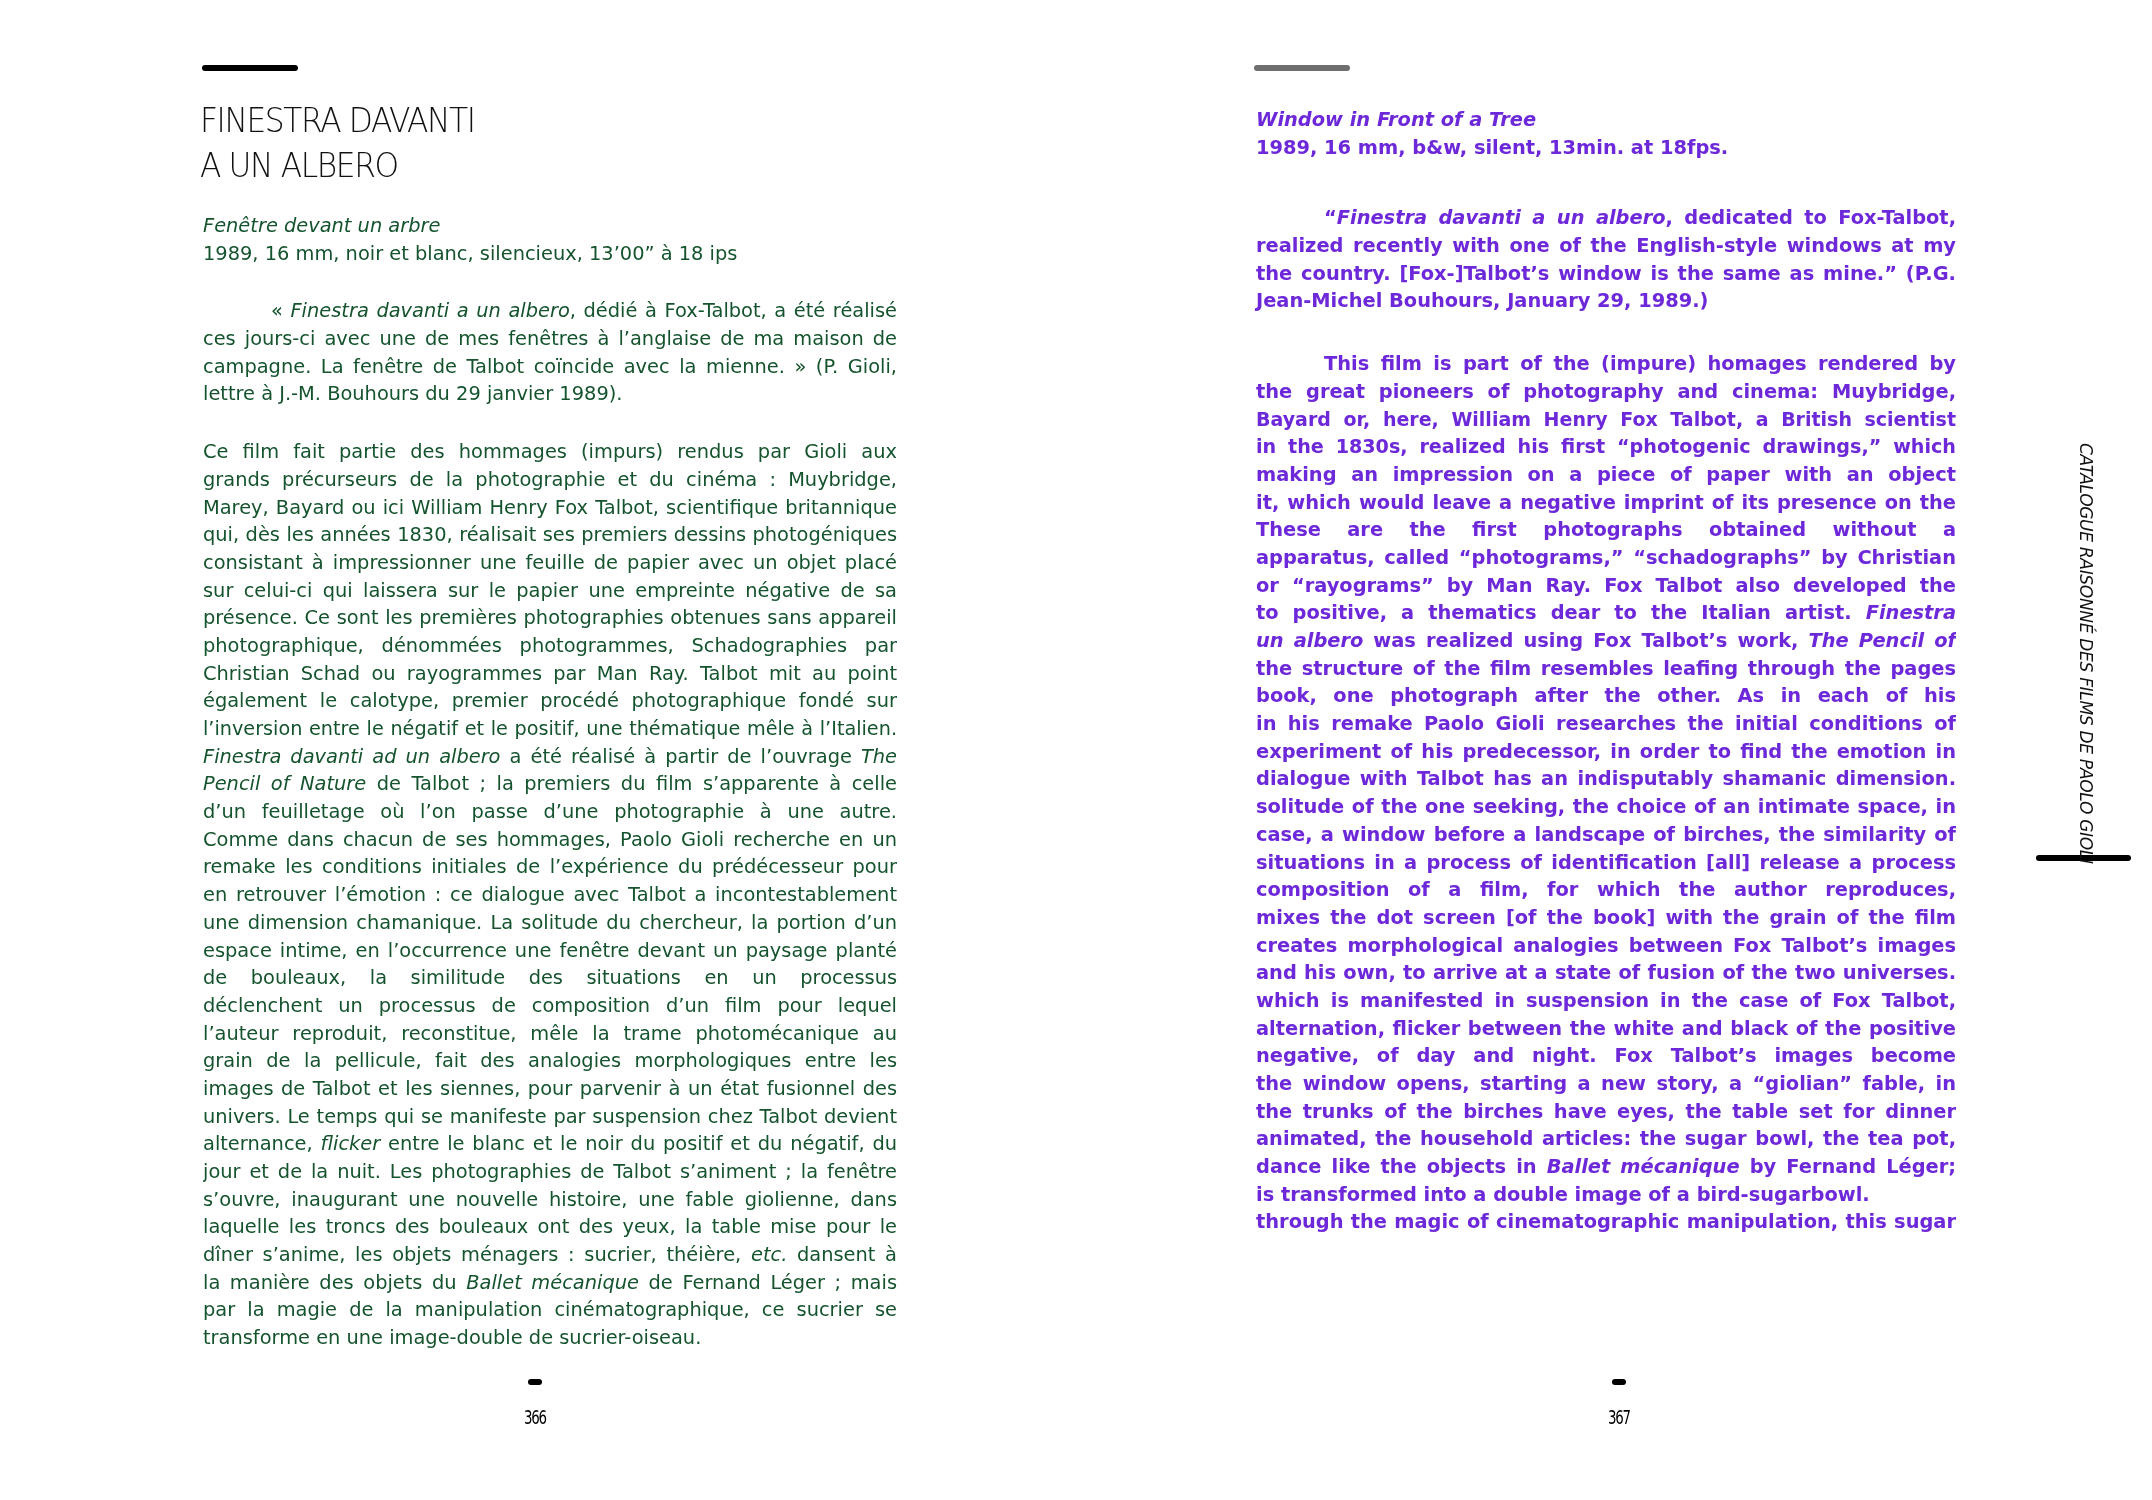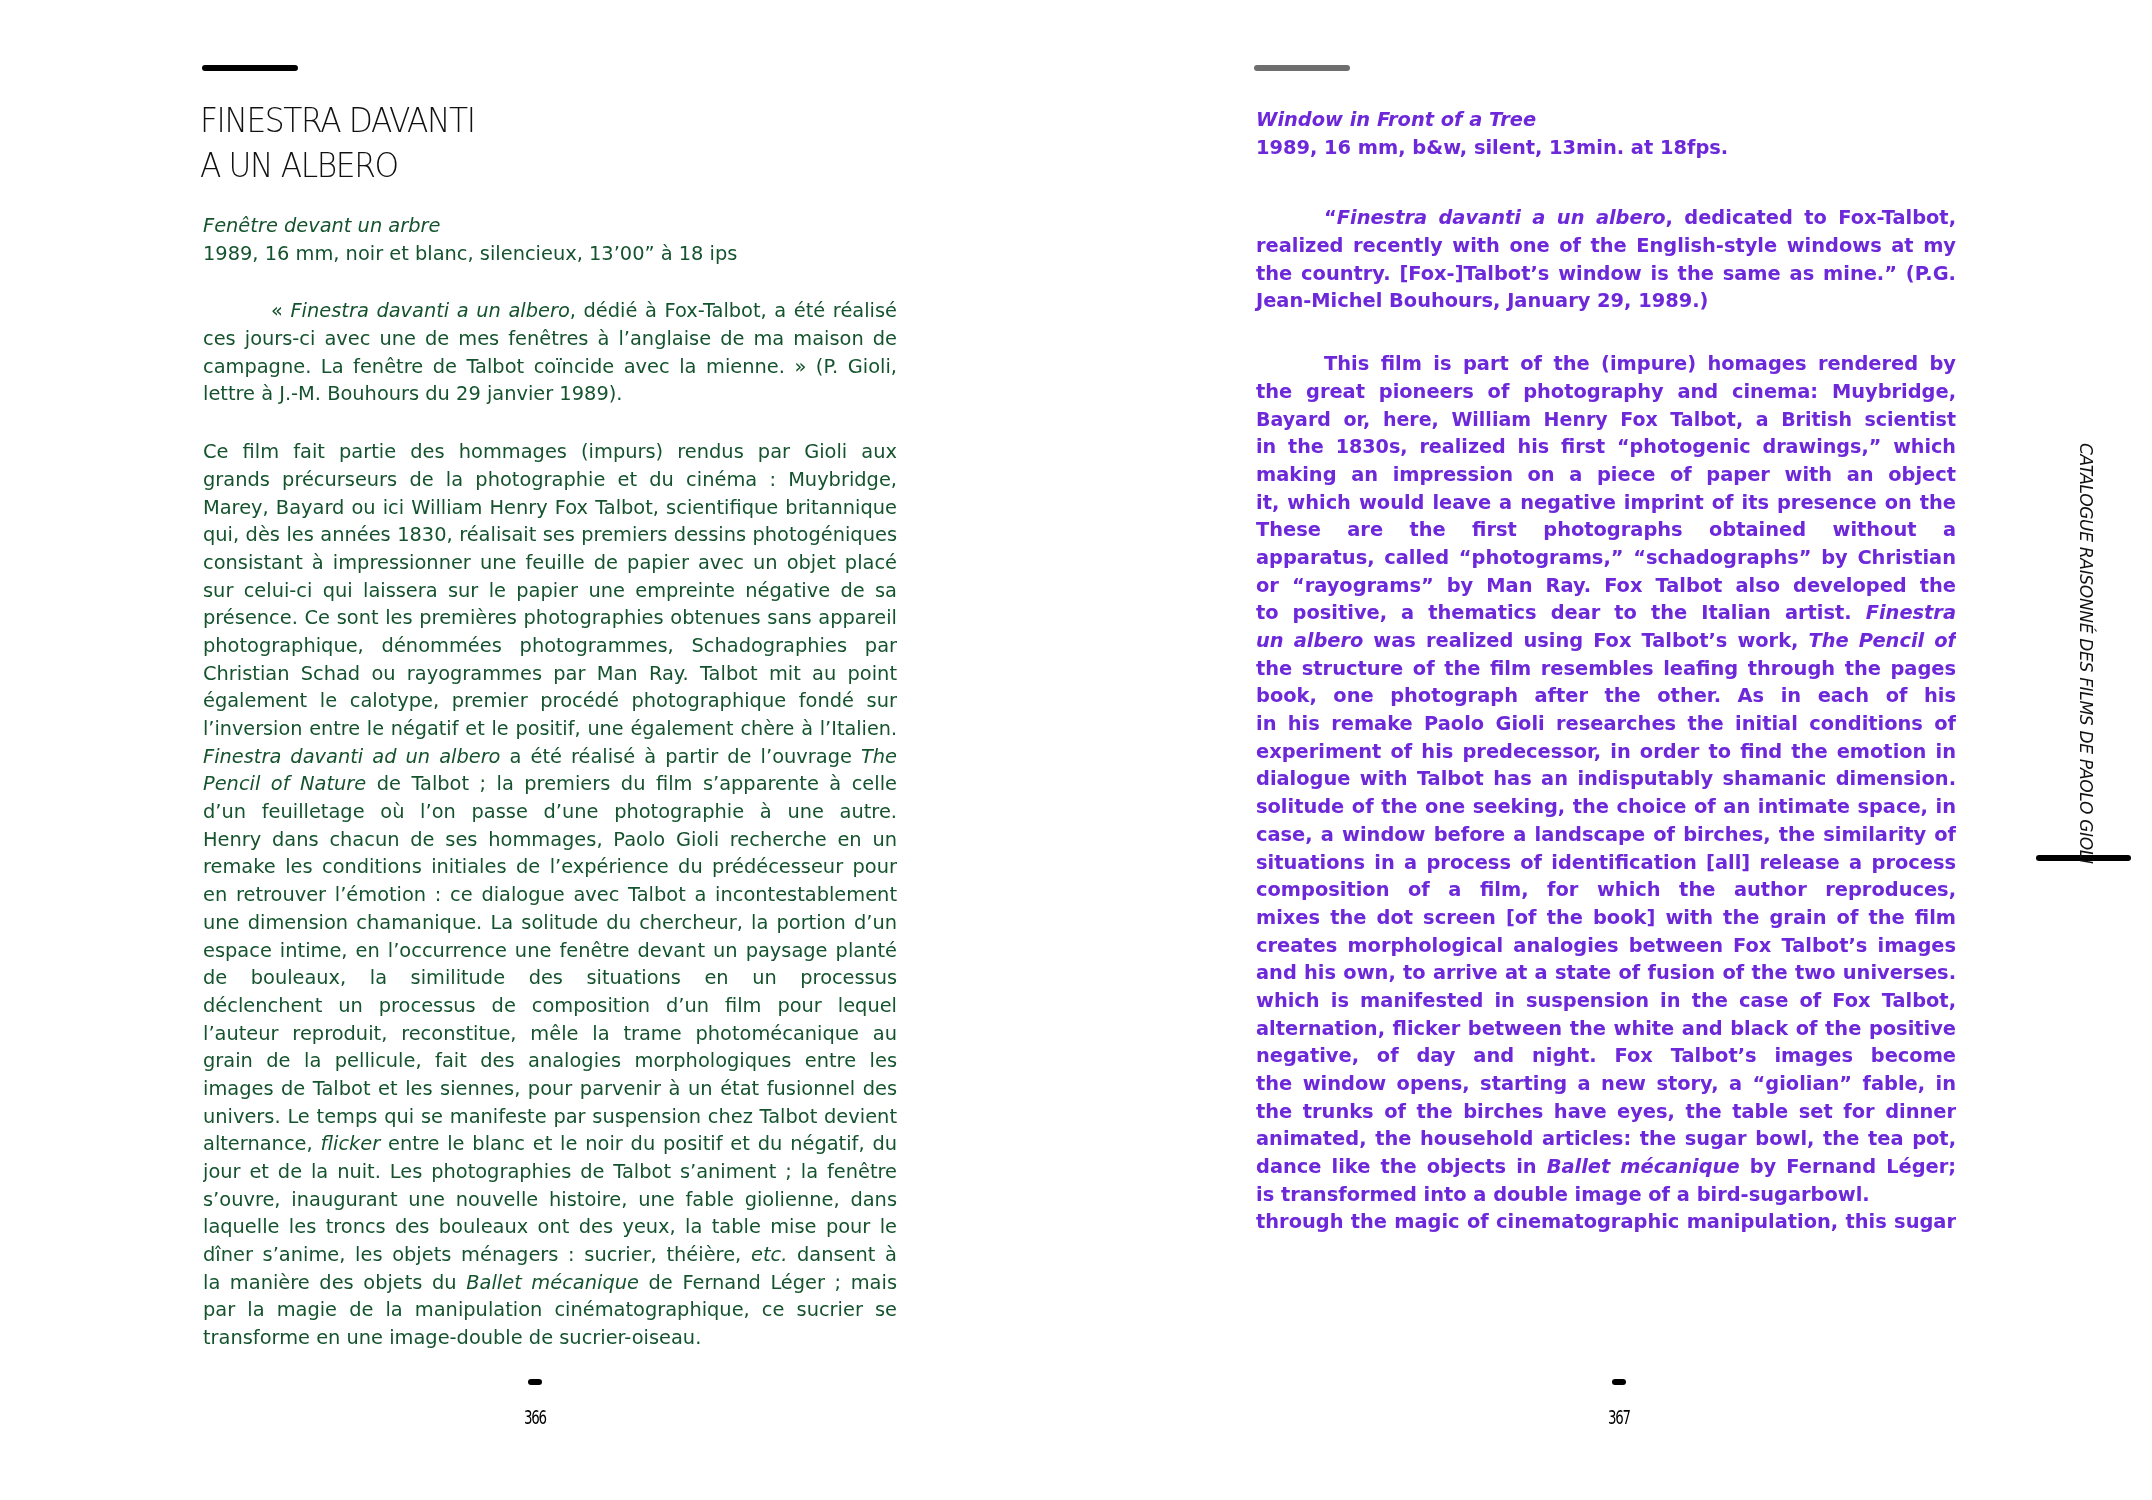--- a/index.html
+++ b/index.html
@@ -61,25 +61,25 @@
       <div class="line just"><span>Ce film fait partie des hommages (impurs) rendus par Gioli aux</span></div>
       <div class="line just"><span>grands précurseurs de la photographie et du cinéma : Muybridge,</span></div>
       <div class="line just"><span>Marey, Bayard ou ici William Henry Fox Talbot, scientifique britannique</span></div>
       <div class="line just"><span>qui, dès les années 1830, réalisait ses premiers dessins photogéniques</span></div>
       <div class="line just"><span>consistant à impressionner une feuille de papier avec un objet placé</span></div>
       <div class="line just"><span>sur celui-ci qui laissera sur le papier une empreinte négative de sa</span></div>
       <div class="line just"><span>présence. Ce sont les premières photographies obtenues sans appareil</span></div>
       <div class="line just"><span>photographique, dénommées photogrammes, Schadographies par</span></div>
       <div class="line just"><span>Christian Schad ou rayogrammes par Man Ray. Talbot mit au point</span></div>
       <div class="line just"><span>également le calotype, premier procédé photographique fondé sur</span></div>
-      <div class="line just" style="font-size: 19.23px; line-height: 27.7px;"><span>l’inversion entre le négatif et le positif, une également chère à l’Italien.</span></div>
+      <div class="line just" style="font-size: 19.23px; line-height: 27.7px;"><span>l’inversion entre le négatif et le positif, une thématique mêle à l’Italien.</span></div>
       <div class="line just"><span class="it">Finestra davanti ad un albero</span><span> a été réalisé à partir de l’ouvrage </span><span class="it">The</span></div>
       <div class="line just"><span class="it">Pencil of Nature</span><span> de Talbot ; la premiers du film s’apparente à celle</span></div>
       <div class="line just"><span>d’un feuilletage où l’on passe d’une photographie à une autre.</span></div>
-      <div class="line just"><span>Henry dans chacun de ses hommages, Paolo Gioli recherche en un</span></div>
+      <div class="line just"><span>Comme dans chacun de ses hommages, Paolo Gioli recherche en un</span></div>
       <div class="line just"><span>remake les conditions initiales de l’expérience du prédécesseur pour</span></div>
       <div class="line just"><span>en retrouver l’émotion : ce dialogue avec Talbot a incontestablement</span></div>
       <div class="line just"><span>une dimension chamanique. La solitude du chercheur, la portion d’un</span></div>
       <div class="line just"><span>espace intime, en l’occurrence une fenêtre devant un paysage planté</span></div>
       <div class="line just" style="font-size: 19.35px; line-height: 27.7px;"><span>de bouleaux, la similitude des situations en un processus identificatoire</span></div>
       <div class="line just"><span>déclenchent un processus de composition d’un film pour lequel</span></div>
       <div class="line just"><span>l’auteur reproduit, reconstitue, mêle la trame photomécanique au</span></div>
       <div class="line just"><span>grain de la pellicule, fait des analogies morphologiques entre les</span></div>
       <div class="line just"><span>images de Talbot et les siennes, pour parvenir à un état fusionnel des</span></div>
       <div class="line just"><span>univers. Le temps qui se manifeste par suspension chez Talbot devient</span></div>

